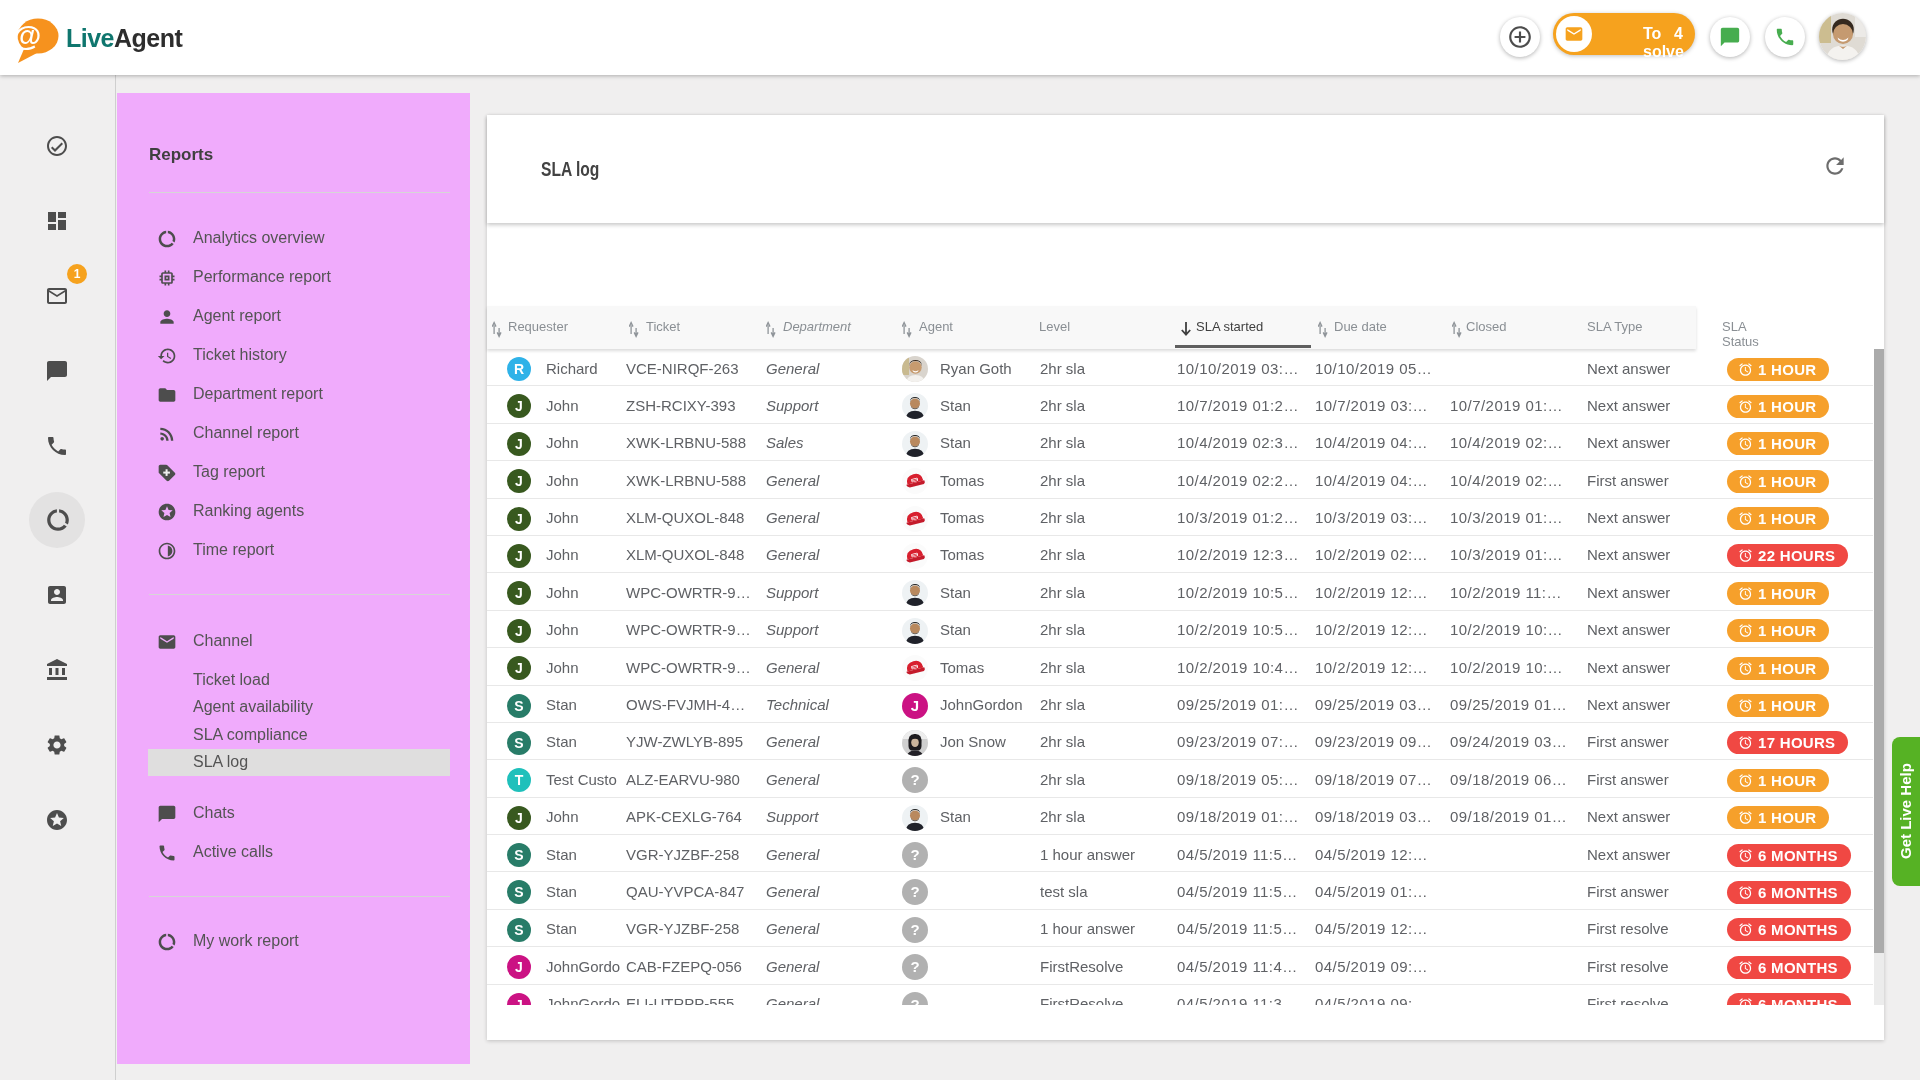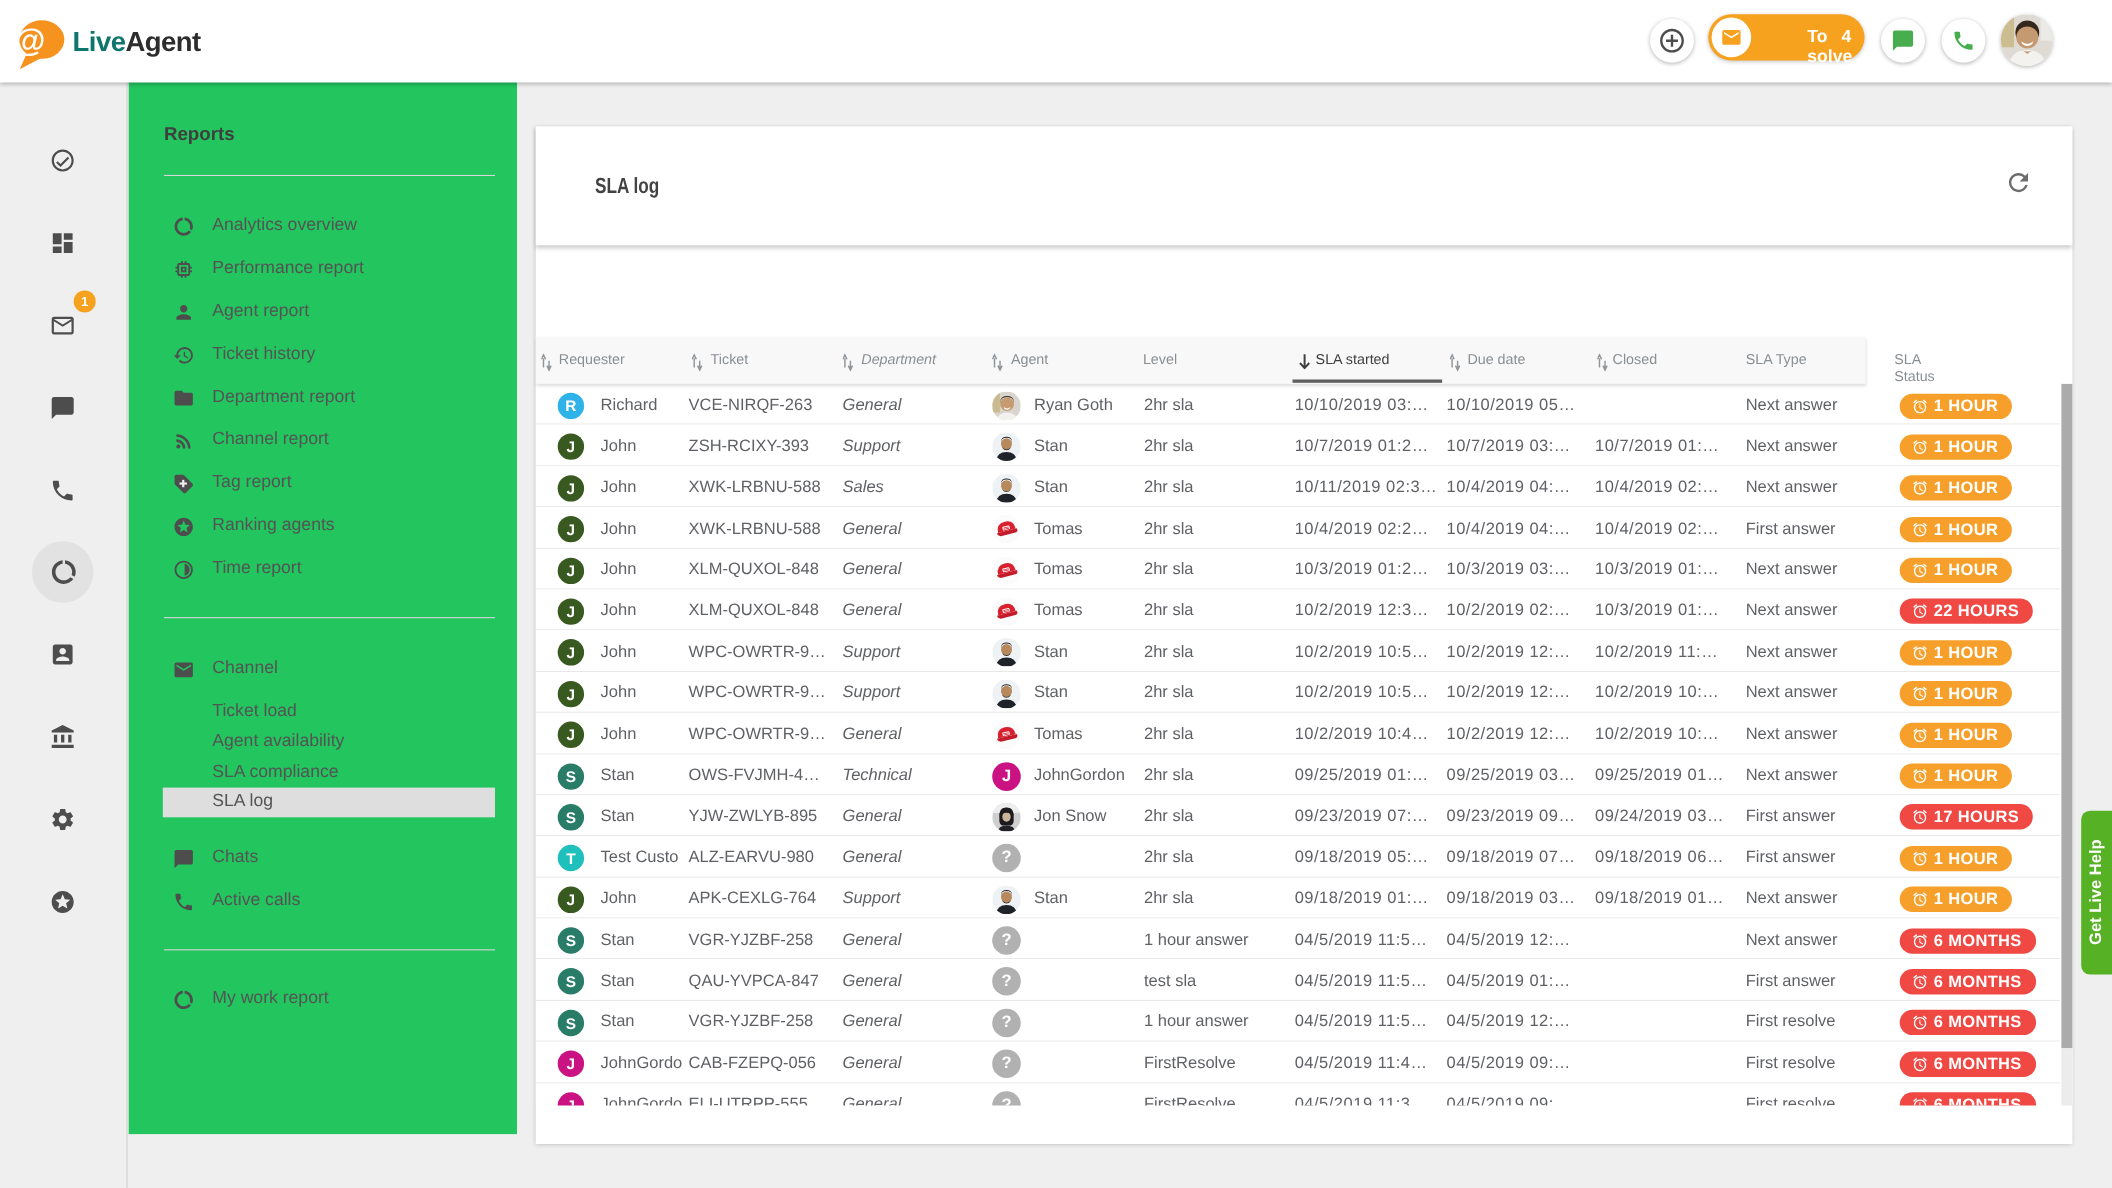--- a/index.html
+++ b/index.html
@@ -14,21 +14,21 @@
 #tosolve .wc { position:absolute; left:3px; top:3px; width:36px; height:36px; background:#fff; border-radius:50%; }
 #tosolve .lbl { position:absolute; left:53px; top:12px; color:#fff; font-size:16px; font-weight:bold;margin-left:37px; }
 #tosolve .cnt { position:absolute; left:121px; top:12px; color:#fff; font-size:16px; font-weight:bold; }
 #btn-chat { left:1710px; top:17px; width:40px; height:40px; }
 #btn-phone { left:1765px; top:17px; width:40px; height:40px; }
 #avatar { position:absolute; left:1819px; top:13px; width:47px; height:47px; border-radius:50%; box-shadow:0 1px 4px rgba(0,0,0,.3); overflow:hidden; }
 #sidebar { position:absolute; left:0; top:75px; width:116px; height:1005px; background:#f0efef; border-right:1px solid #cfcfcf; }
 .sic { position:absolute; left:45px; color:#4d4d4d; z-index:1; }
 #sihl { position:absolute; left:29px; top:417px; z-index:0; width:56px; height:56px; border-radius:50%; background:#e3e2e2; }
 #sibadge { position:absolute; left:67px; top:189px; width:20px; height:20px; border-radius:50%; background:#f6a21e; color:#fff; font-size:12px; font-weight:bold; text-align:center; line-height:20px; z-index:2; }
-#nav { position:absolute; left:117px; top:60px; width:353px; height:971px; background:#22c55e; }
+#nav { position:absolute; left:117px; top:93px; width:353px; height:971px; background:#f0abfc; }
 #nav .title { position:absolute; left:32px; top:52px; font-size:17px; font-weight:bold; color:#3f3f3f; }
 #nav .divider { position:absolute; left:32px; width:301px; height:1px; background:#d7d6d6; }
 .nitem { position:absolute; left:76px; font-size:16px; color:#545454; }
 .nicon { position:absolute; left:40px; color:#4d4d4d; }
 #slalog-hl { position:absolute; left:31px; top:656px; width:302px; height:27px; background:#dfdede; }
 #card { position:absolute; left:487px; top:115px; width:1397px; height:925px; background:#fff; box-shadow:0 1px 4px rgba(0,0,0,.2); }
 #cardhead { position:absolute; left:0; top:0; width:1397px; height:108px; background:#fff; box-shadow:0 2px 4px rgba(0,0,0,.22); z-index:5; }
 #cardhead h1 { position:absolute; left:54px; top:43px; font-size:20px; font-weight:bold; color:#424242; transform:scaleX(.78); transform-origin:0 0; }
 #refresh { position:absolute; left:1335px; top:38px; color:#757575; }
 #filter { position:absolute; left:0; top:108px; width:1397px; height:83px; background:#f6f6f6; }
@@ -313,21 +313,21 @@
         <span class="cell c-dept">Sales</span>
         <span class="aav"><svg width="26" height="26" viewBox="0 0 26 26">
             <rect width="26" height="26" fill="#eef2f4"></rect>
             <circle cx="13" cy="10.5" r="5" fill="#b9895e"></circle>
             <path d="M8 9.5 Q8 5 13 5 Q18 5 18 9.5 L18 8 Q17.5 4 13 4 Q8.5 4 8 8 Z" fill="#242424"></path>
             <path d="M9.5 13 Q10 15.5 13 15.5 Q16 15.5 16.5 13 L16.5 14.5 Q15.5 16.3 13 16.3 Q10.5 16.3 9.5 14.5 Z" fill="#3a2e24"></path>
             <path d="M3.5 26 Q4.5 17.8 13 17.8 Q21.5 17.8 22.5 26 Z" fill="#20222a"></path>
           </svg></span>
         <span class="cell c-agent">Stan</span>
         <span class="cell c-level">2hr sla</span>
-        <span class="cell c-start">10/11/2019 02:3…</span>
+        <span class="cell c-start">10/4/2019 02:3…</span>
         <span class="cell c-due">10/4/2019 04:…</span>
         <span class="cell c-closed">10/4/2019 02:…</span>
         <span class="cell c-type">Next answer</span>
         <span class="pill o"><svg width="15" height="15" viewBox="0 0 24 24" fill="#fff">
             <path d="M22 5.72l-4.6-3.86-1.29 1.53 4.6 3.86L22 5.72zM7.88 3.39L6.6 1.86 2 5.71l1.29 1.53 4.59-3.85zM12.5 8H11v6l4.75 2.85.75-1.23-4-2.37V8zM12 4c-4.97 0-9 4.03-9 9s4.02 9 9 9c4.97 0 9-4.03 9-9s-4.03-9-9-9zm0 16c-3.87 0-7-3.13-7-7s3.13-7 7-7 7 3.13 7 7-3.13 7-7 7z"></path>
           </svg>1 HOUR</span>
       </div>
 <div class="row">
         <span class="rav" style="background:#38591f">J</span>
         <span class="cell c-name">John</span>

